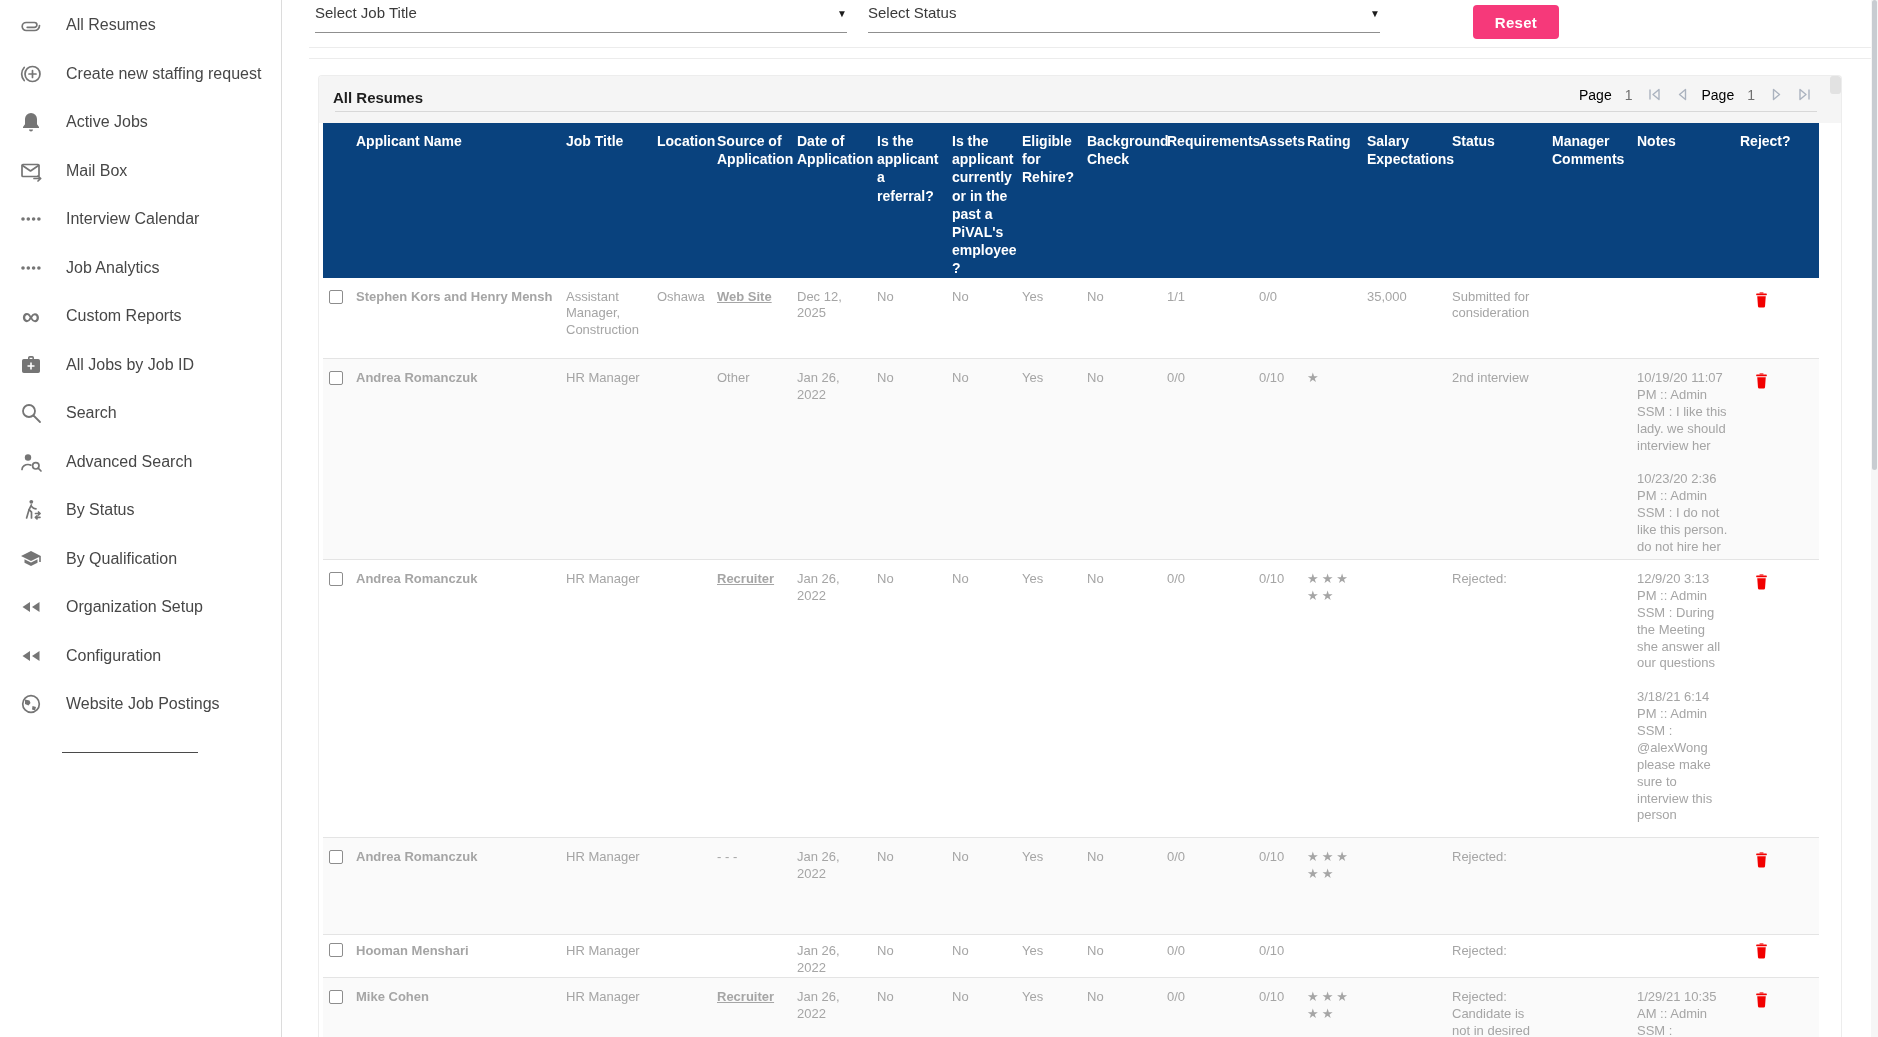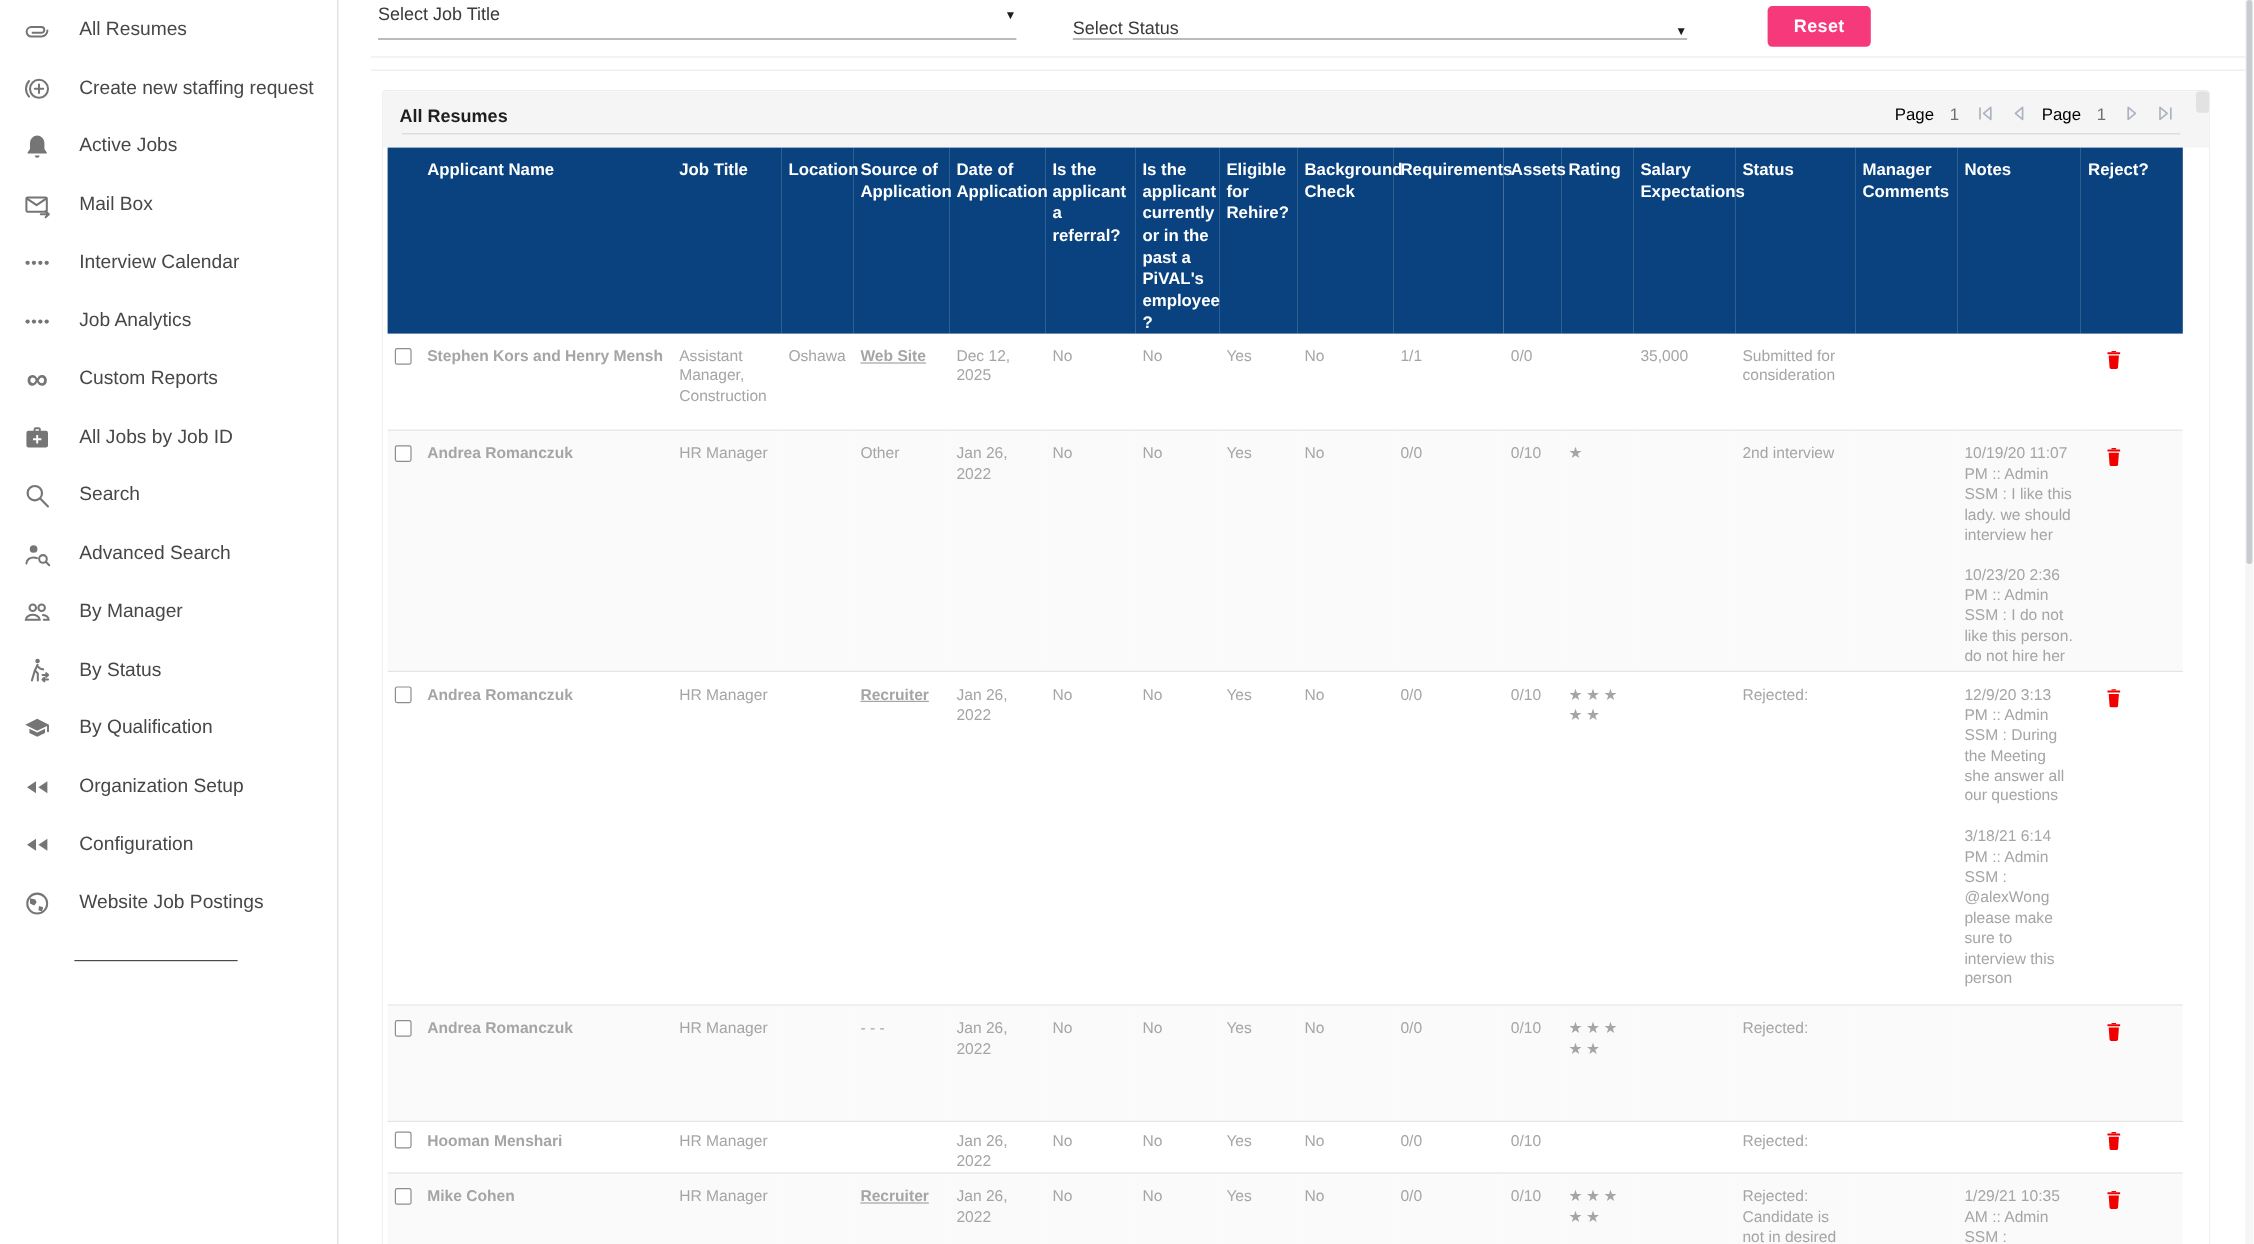--- a/index.html
+++ b/index.html
@@ -19,21 +19,21 @@
   .side-rule { margin:23px 0 0 62px; width:136px; border-top:1.5px solid #4a4a4a; }
 
   
   .content { position:absolute; left:282px; top:0; right:0; bottom:0; }
 
   .filter-select { position:absolute; top:0; height:33px; border-bottom:1px solid #8f8f8f;
     display:flex; align-items:flex-start; justify-content:space-between; cursor:pointer; }
   .filter-select .ph { font-size:15px; color:#3a3a3a; padding-top:4px; }
   .filter-select .caret { font-size:10px; color:#1c1c1c; padding-top:8px; }
   #sel-job { left:33px; width:532px; }
-  #sel-status { left:612px; width:512px;align-items:flex-end; }
+  #sel-status { left:586px; width:512px; }
   .reset-btn { position:absolute; left:1191px; top:5px; width:86px; height:34px;
     background:#f6397a; color:#ffffff; font-weight:bold; font-size:15px; border:none;
     border-radius:4px; cursor:pointer; letter-spacing:.3px; }
   .hline { position:absolute; left:27px; width:1565px; height:1px; background:#ececec; }
 
   
   .panel { position:absolute; left:36px; top:75px; width:1524px; height:962px;
     background:#fff; border:1px solid #ededed; border-bottom:none;
     border-radius:4px 4px 0 0; overflow:hidden; }
   .panel-head { position:absolute; left:0; top:0; right:0; height:47px; background:#f5f5f5; }
@@ -177,31 +177,20 @@
             <circle cx="9" cy="7.5" r="3.2" fill="#757575" stroke="none"></circle>
             <path d="M3 19.5c0-3.3 3.4-5 6-5 .9 0 1.9.2 2.8.6"></path>
             <circle cx="16.8" cy="15.8" r="3.2"></circle>
             <path d="M19.2 18.2L22 21"></path>
           </svg>
       </span>
       <span class="lbl">Advanced Search</span>
     </div>
 
 
-    <div class="side-item">
-      <span class="ic">
-        <svg width="24" height="24" viewBox="0 0 24 24" fill="none" stroke="#757575" stroke-width="1.7" stroke-linecap="round">
-            <circle cx="8.3" cy="8.5" r="2.7"></circle>
-            <circle cx="15.7" cy="8.5" r="2.7"></circle>
-            <path d="M2.5 18.5c0-2.7 3.2-4.2 5.8-4.2s5.8 1.5 5.8 4.2z"></path>
-            <path d="M16.8 14.5c2.3.2 4.7 1.6 4.7 4h-4"></path>
-          </svg>
-      </span>
-      <span class="lbl">By Manager</span>
-    </div>
 
     <div class="side-item">
       <span class="ic">
         <svg width="24" height="24" viewBox="0 0 24 24" fill="none" stroke="#757575" stroke-width="1.7" stroke-linecap="round" stroke-linejoin="round">
             <circle cx="12.3" cy="3.8" r="1.9" fill="#757575" stroke="none"></circle>
             <path d="M12.3 7l-2.2 4.6 2.4 2.6V20"></path>
             <path d="M10.1 11.6L7.6 20"></path>
             <path d="M12.6 8.4c1.3 1.8 2.8 2.4 4.4 2.4"></path>
             <path d="M16.5 15.5h4.5M19.5 14l1.6 1.5-1.6 1.5"></path>
             <path d="M21 19.3h-4.5M18 17.8l-1.6 1.5 1.6 1.5"></path>

